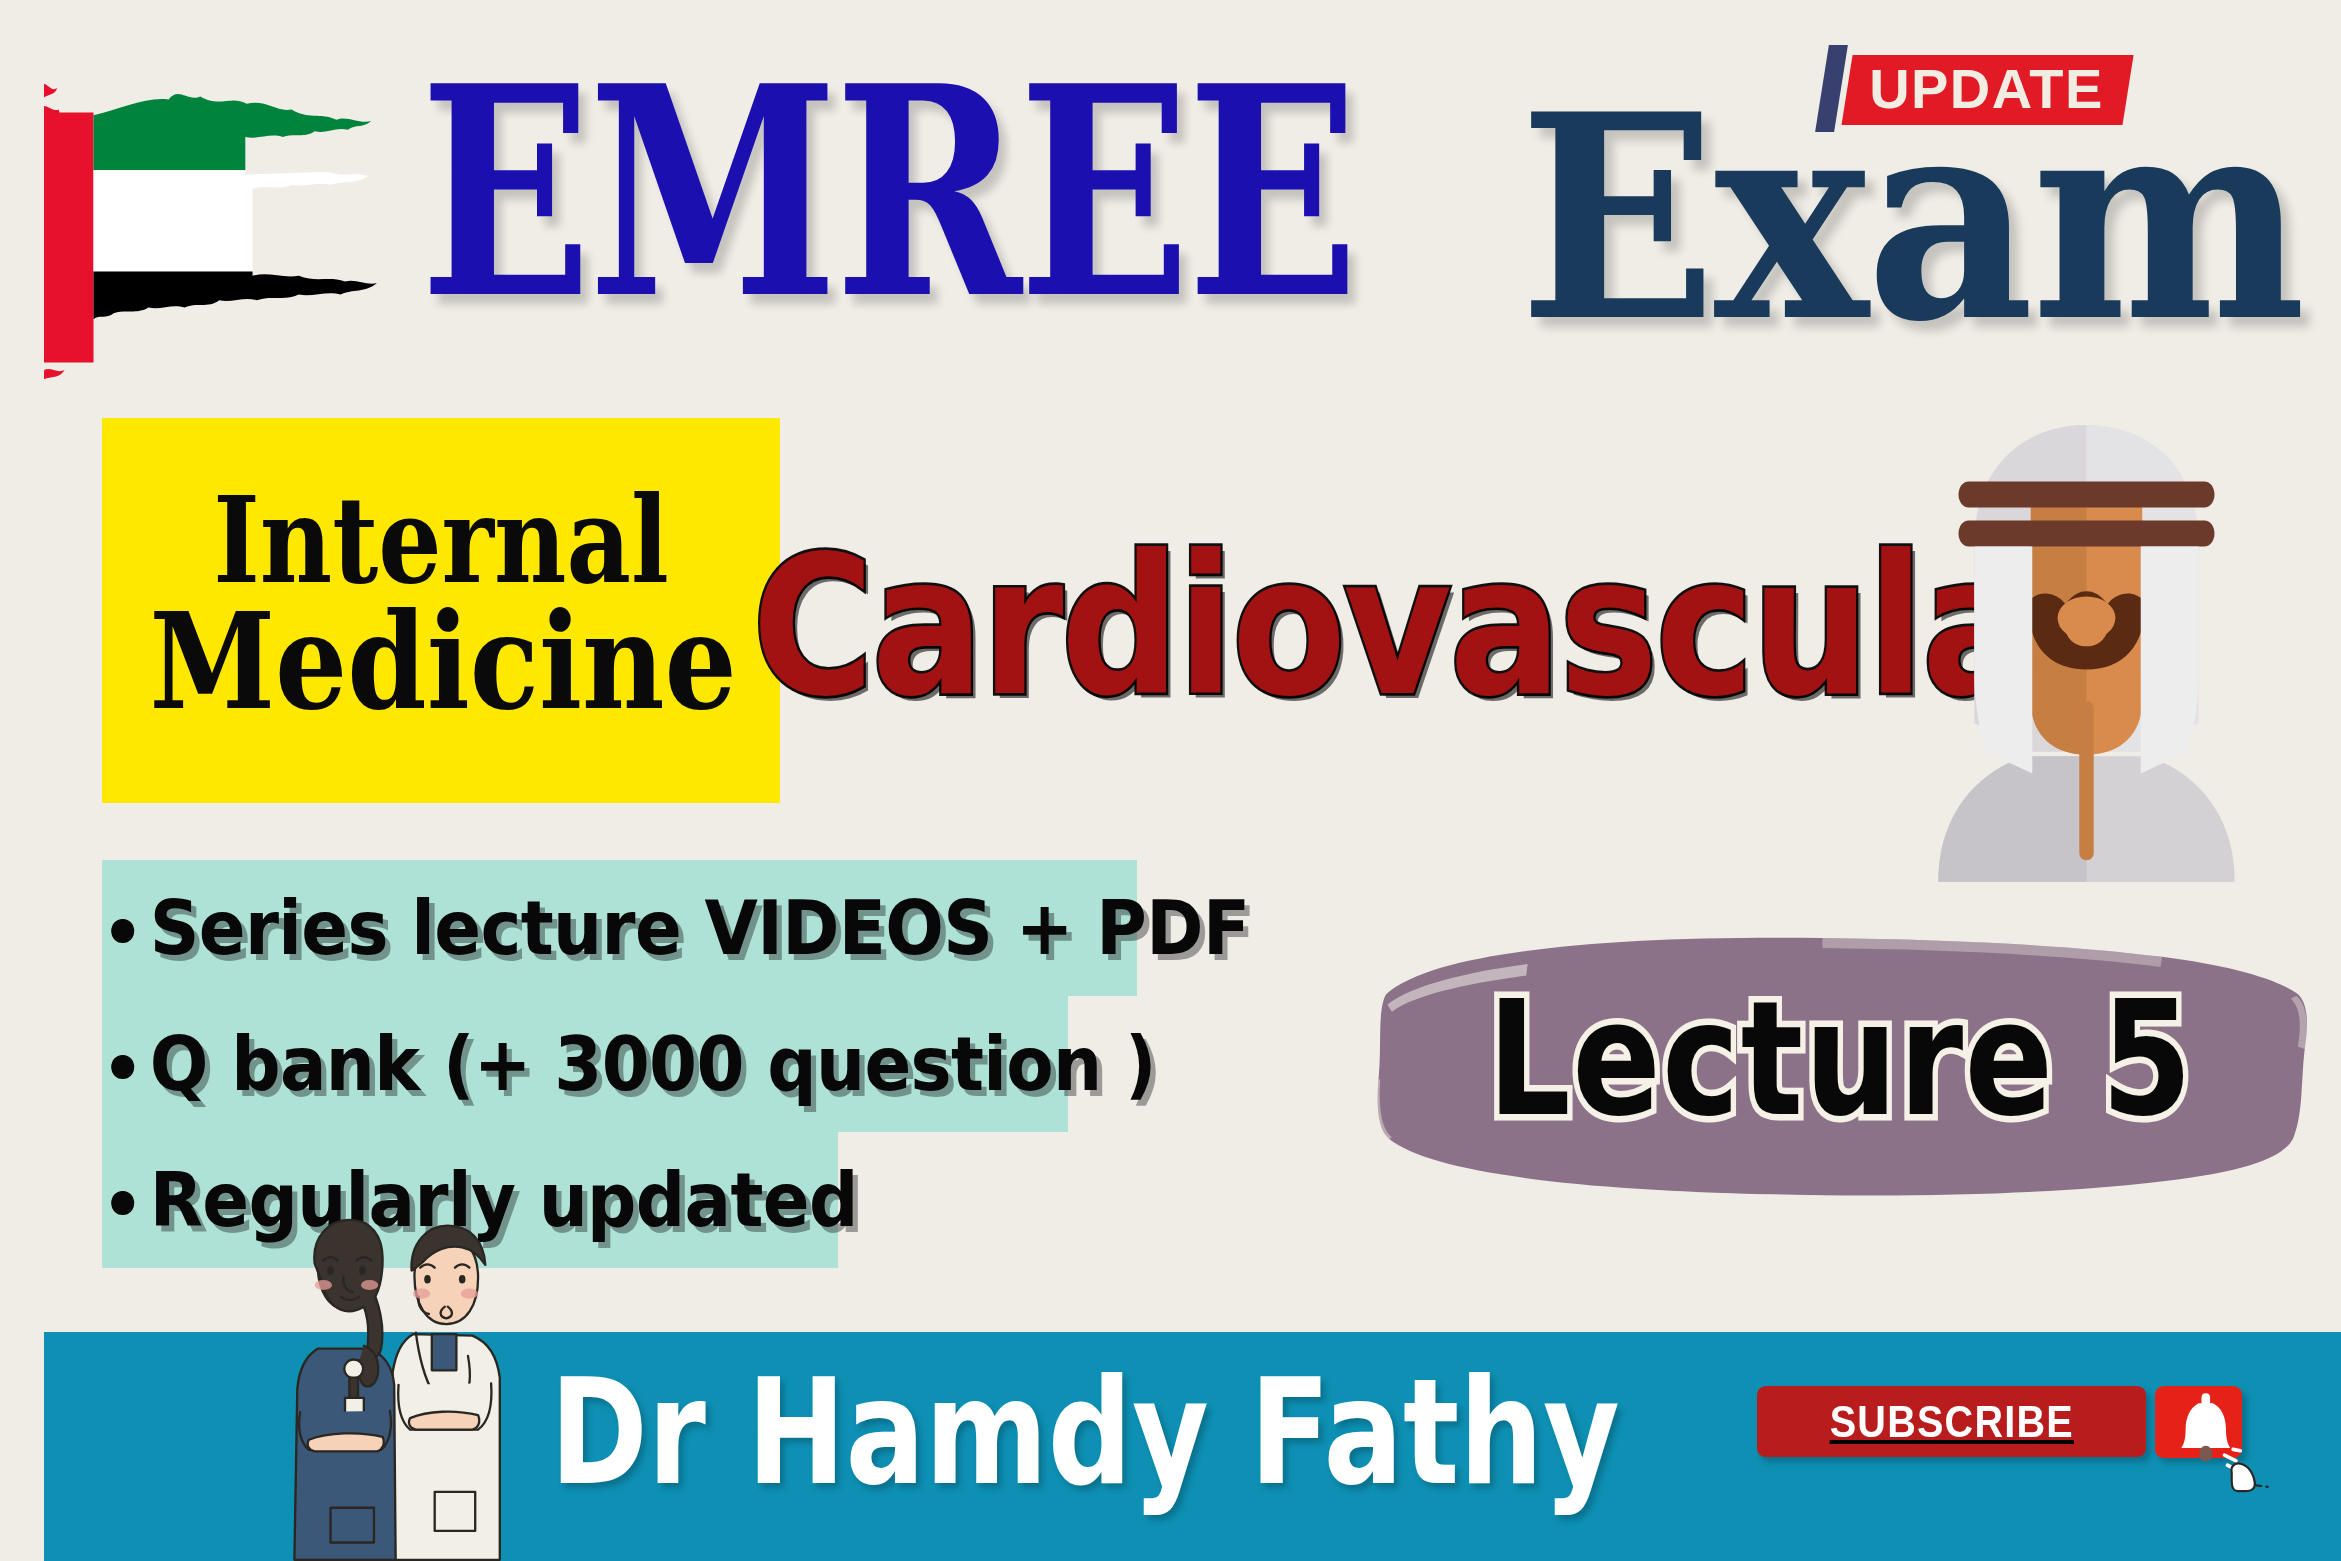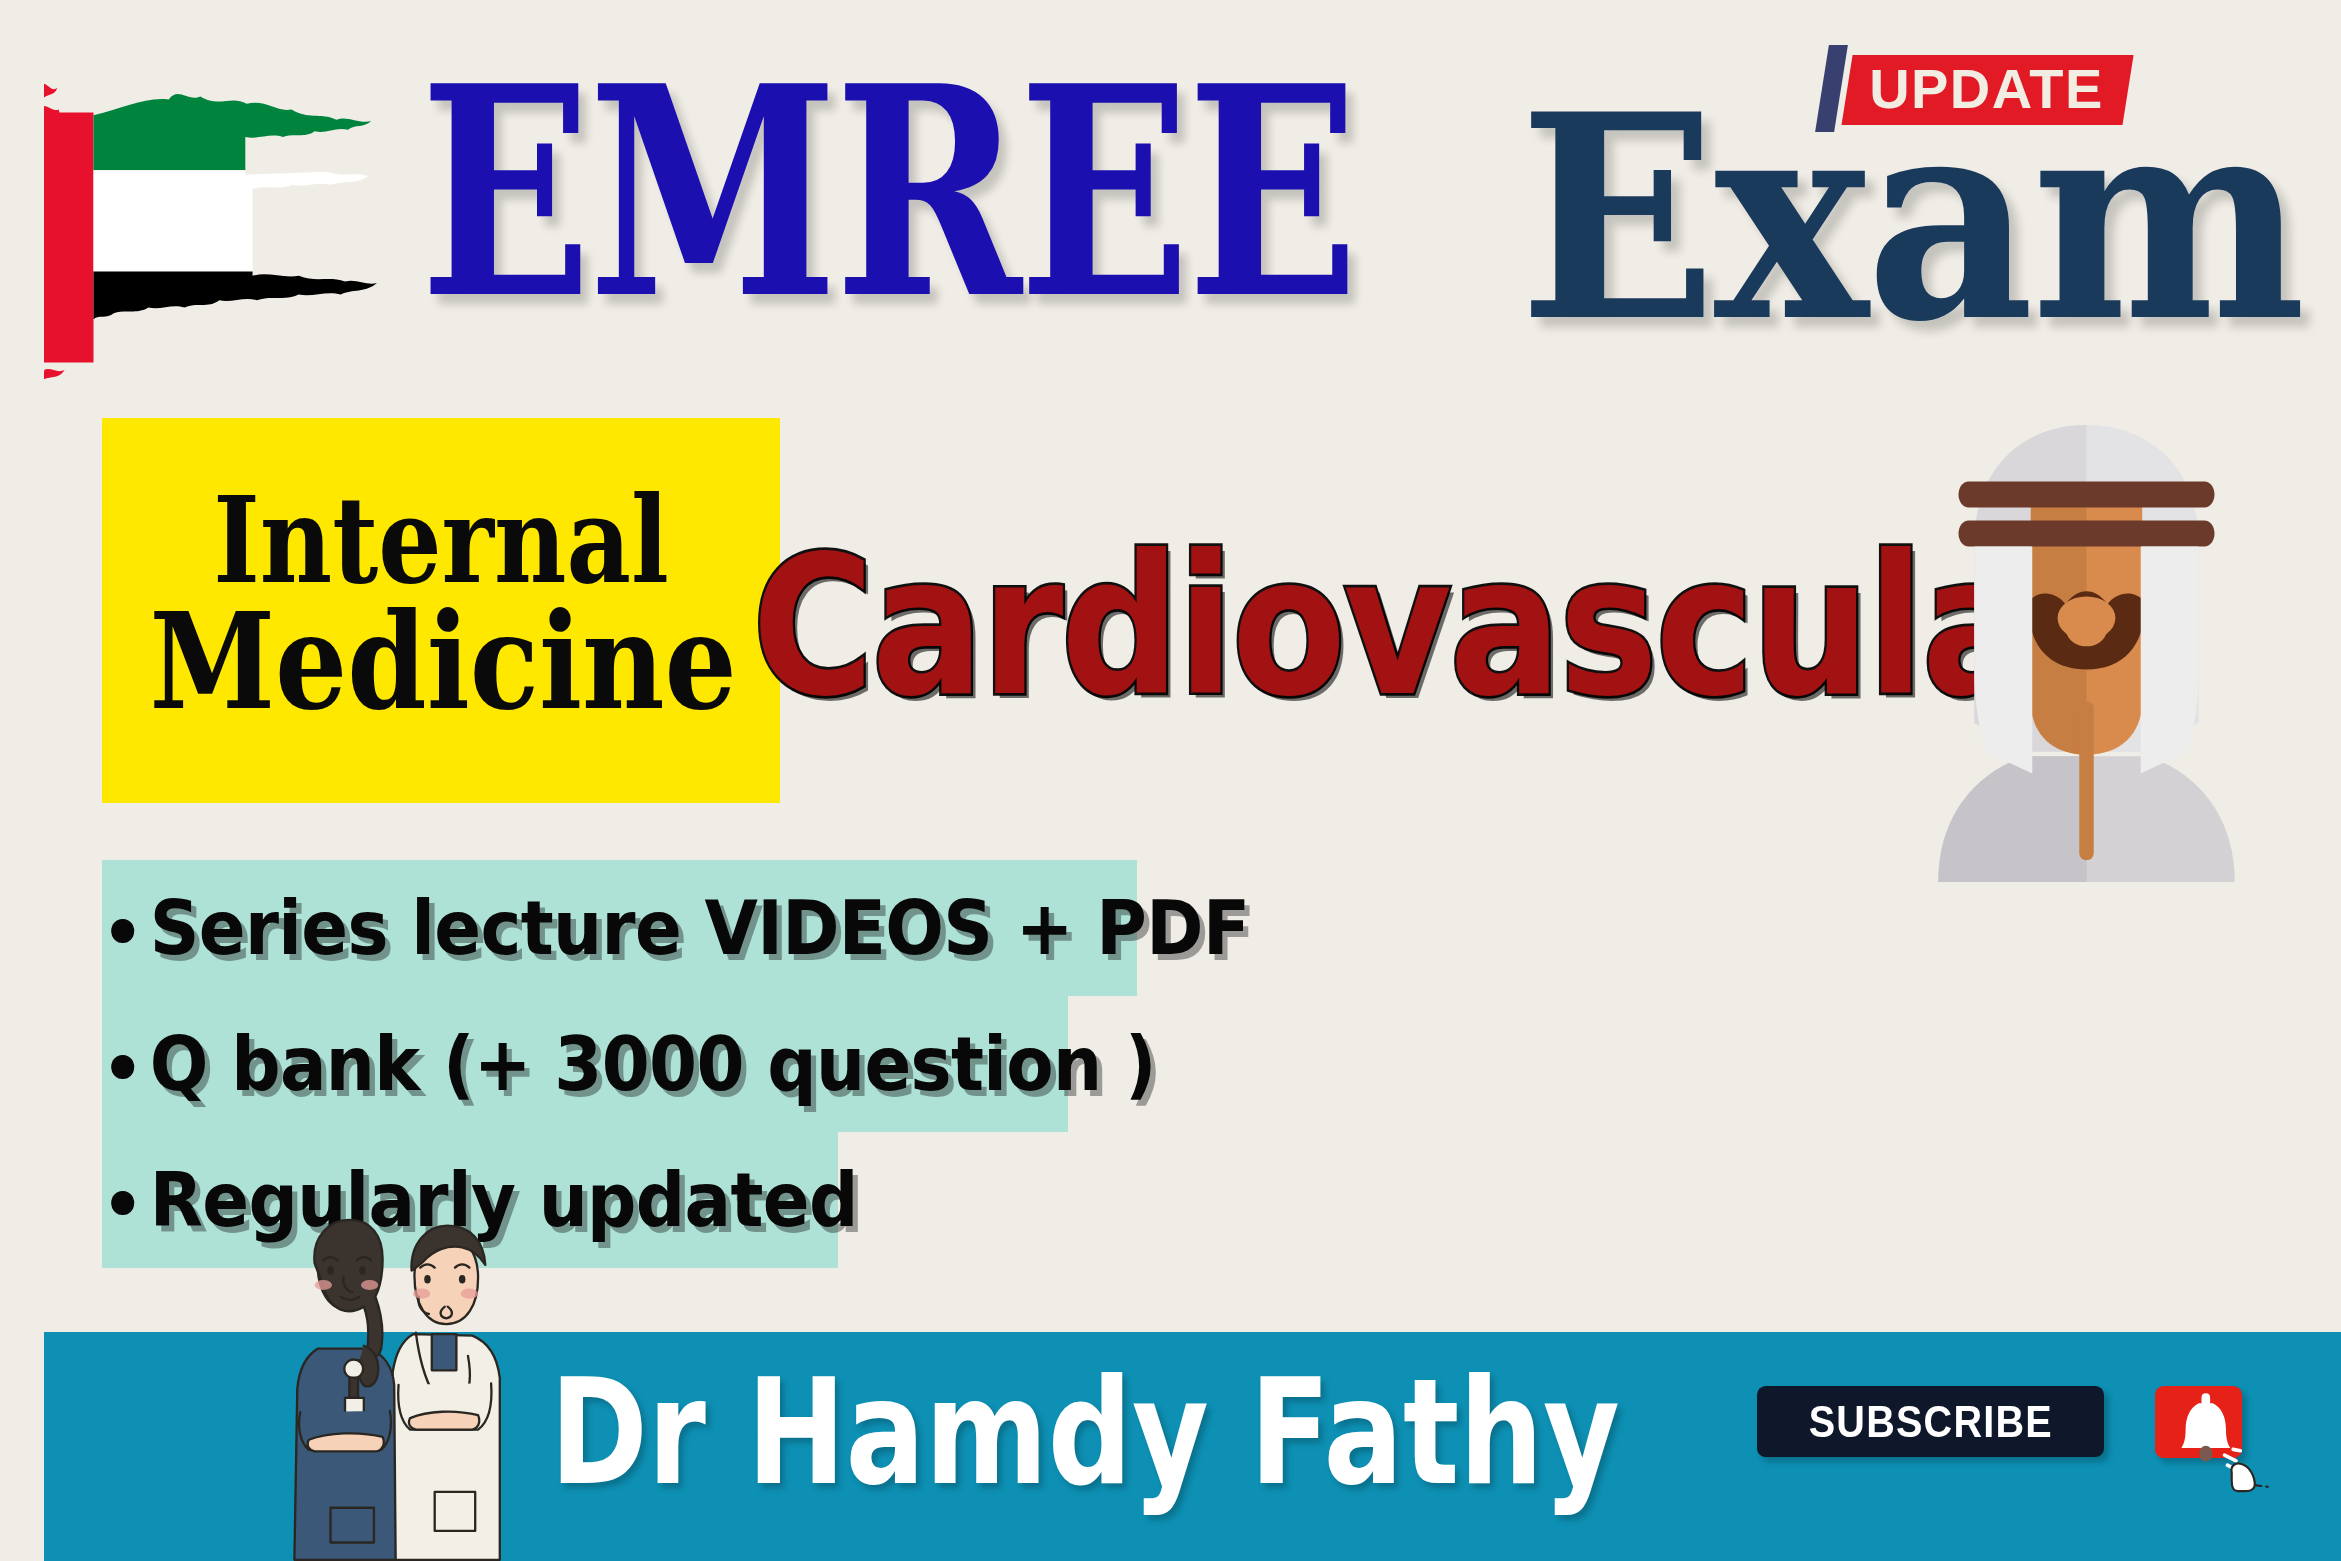--- a/index.html
+++ b/index.html
@@ -173,25 +173,26 @@
     line-height:1;
     color:#FFFFFF;
     letter-spacing:0px;
     white-space:nowrap;
     transform:scaleX(0.95) scaleY(1.18);
     transform-origin:left top;
     text-shadow:4.3px 4.3px 6.5px rgba(0,0,0,0.22);
   }
   .subbtn{
     position:absolute;left:1713px;top:1386px;
-    width:347px;height:71px;
-    background:#0f172a;
+    width:389px;height:71px;
+    background:#b91c1c;
     border-radius:8.7px;
     display:flex;align-items:center;justify-content:center;
     box-shadow:4.3px 5px 6.5px rgba(0,0,0,0.22);
+    text-decoration:underline;
   }
   .subbtn span{
     color:#FFFFFF;
     font-family:"Liberation Sans", sans-serif;
     font-weight:700;
     font-size:45px;
     letter-spacing:1.4px;
     transform:scaleX(0.88);
     display:block;
   }
@@ -279,20 +280,31 @@
       <ellipse cx="215" cy="285" rx="40" ry="30" fill="#D88B4C"></ellipse>
       <path d="M185 300 C195 292 205 300 215 300 C225 300 235 292 245 300 C240 318 228 324 215 324 C202 324 190 318 185 300 Z" fill="#D88B4C"></path>
       <rect x="205" y="400" width="20" height="220" rx="10" fill="#C77E42"></rect>
       <path d="M52 96 L378 96 C386 96 392 104 392 114 C392 124 386 132 378 132 L52 132 C44 132 38 124 38 114 C38 104 44 96 52 96 Z" fill="#6B3A2A"></path>
       <path d="M52 150 L378 150 C386 150 392 158 392 168 C392 178 386 186 378 186 L52 186 C44 186 38 178 38 168 C38 158 44 150 52 150 Z" fill="#6B3A2A"></path>
       <path d="M60 186 L140 186 L140 500 L76 470 C66 440 60 400 60 360 Z" fill="#EDEDEE"></path>
       <path d="M290 186 L370 186 L370 360 C370 400 364 440 354 470 L290 500 Z" fill="#EDEDEE"></path>
     </svg>
   </div>
 
+  <div class="lecwrap">
+    <svg class="brush" viewBox="0 0 1330 400" xmlns="http://www.w3.org/2000/svg">
+      <path d="M36 96 C70 66 140 48 230 36 C330 22 470 16 640 18 C820 20 980 28 1110 44 C1200 56 1262 72 1296 94 C1310 104 1314 130 1308 168 C1302 212 1306 258 1292 294 C1278 326 1210 344 1100 356 C980 370 820 376 640 374 C470 372 330 364 228 350 C136 338 70 320 40 296 C24 282 22 250 26 208 C30 164 24 118 36 96 Z" fill="#8C7289"></path>
+      <path d="M38 110 C72 84 142 66 232 54 L230 70 C142 82 74 98 44 120 Z" fill="#F0EDE6" opacity="0.55"></path>
+      <path d="M28 214 C26 250 28 280 44 294 L34 300 C18 284 16 250 20 212 Z" fill="#F0EDE6" opacity="0.45"></path>
+      <path d="M1296 98 C1310 110 1314 136 1308 172 L1298 168 C1304 134 1300 112 1288 102 Z" fill="#F0EDE6" opacity="0.4"></path>
+      <path d="M230 352 C330 366 470 372 640 374 L640 384 C468 382 328 376 226 362 Z" fill="#F0EDE6" opacity="0.5"></path>
+      <path d="M640 18 C820 20 980 28 1110 44 L1108 58 C978 42 818 34 640 32 Z" fill="#F0EDE6" opacity="0.35"></path>
+    </svg>
+    <div class="lecture">Lecture 5</div>
+  </div>
 
   <div class="tealbar"></div>
 
   <div class="doctors">
     <svg viewBox="0 0 420 495" xmlns="http://www.w3.org/2000/svg">
       <g stroke="#2A2622" stroke-width="3.2" stroke-linejoin="round" stroke-linecap="round">
 
         <path d="M210 180 C196 188 186 206 182 232 L178 492 L330 492 L330 240 C326 208 312 190 292 182 Z" fill="#F2EFE6"></path>
         <path d="M236 180 L236 230 L270 230 L270 180 Z" fill="#3B5878"></path>
         <path d="M212 100 C212 66 232 44 256 44 C282 44 300 66 300 102 C300 140 284 166 256 166 C230 166 212 140 212 100 Z" fill="#F6D3B8"></path>

